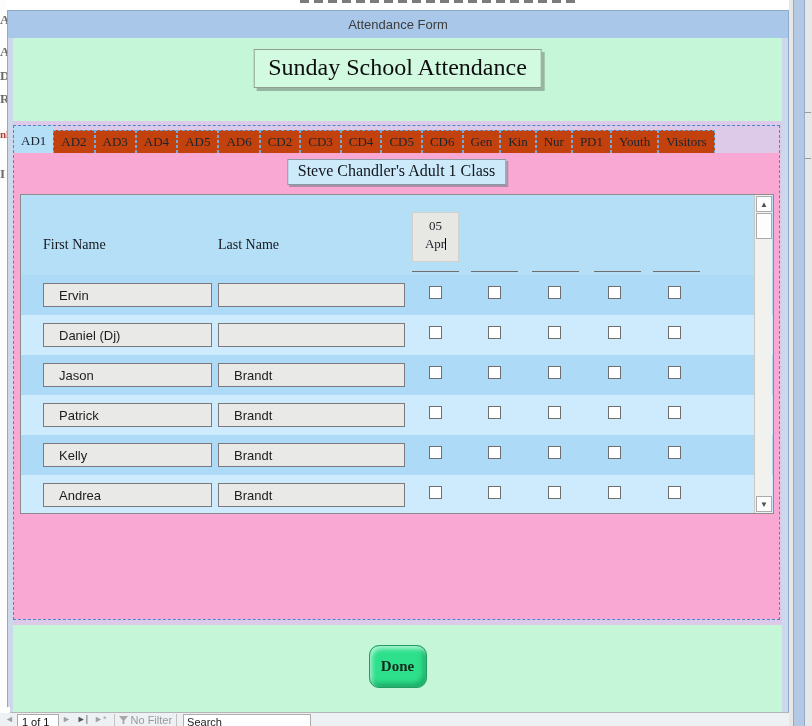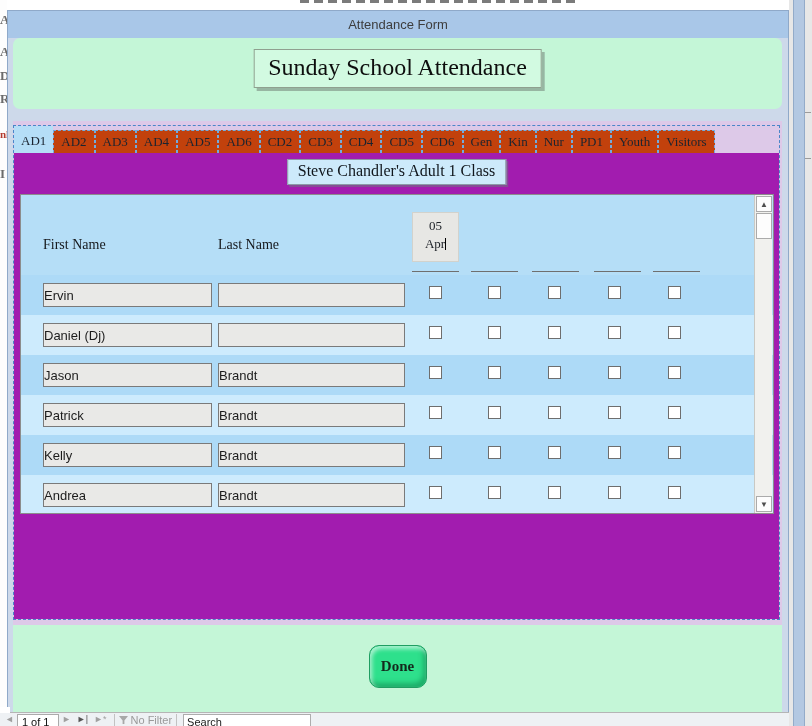--- a/index.html
+++ b/index.html
@@ -20,38 +20,38 @@
 
   
   .dialog { position:absolute; left:7px; top:10px; width:782px; height:721px;
             background:#cdd9ea; border:1px solid #8fa9c9; }
   .titlebar { position:absolute; left:0; top:0; right:0; height:27px; background:#a9c7e8;
               display:flex; align-items:center; justify-content:center;
               color:#3d3d3d; font-size:13px; }
   .dlg-content { position:absolute; left:5px; right:6px; top:27px; bottom:0; }
 
   
-  .form-header { position:absolute; left:0; right:0; top:0; height:71px; background:#c4f6d7;border-radius:7px; }
+  .form-header { position:absolute; left:0; right:0; top:0; height:83px; background:#c4f6d7; }
   .main-title-box { position:absolute; left:50%; top:11px; transform:translateX(-50%);
                     background:#d2fae1; border:1px solid #8fa08f;
                     box-shadow:3px 3px 0 rgba(105,118,110,.5);
                     padding:4px 14px 6px; font:400 24px "Liberation Serif", serif; color:#0d0d0d;
                     white-space:nowrap; }
 
   
   .form-main { position:absolute; left:0; right:0; top:83px; height:504px; background:#ddc9e8; }
 
   .tabctl { position:absolute; left:0; top:4px; width:767px; height:495px;
             border:1px dashed #4a86c8; background:transparent; }
   .tabstrip { position:absolute; left:0; top:0; right:0; height:27px; display:flex; align-items:flex-end; }
   .tab { font:400 13px "Liberation Serif", serif; color:#1b2430; padding:3px 7px 3px;
          background:#c2410c; border:1px dashed #74abdd; border-bottom:none; height:23px;
          white-space:nowrap; cursor:default; }
   .tab.active { background:#b5def7; border:none; height:27px; padding-top:7px; }
-  .tabbody { position:absolute; left:0; right:0; top:27px; bottom:0; background:#a21caf; }
+  .tabbody { position:absolute; left:0; right:0; top:27px; bottom:0; background:#f9a8d4; }
 
   .class-title-box { position:absolute; left:50%; top:6px; transform:translateX(-50%);
                      background:#cdeafb; border:1px solid #8b99a6; box-shadow:2px 2px 0 rgba(110,120,130,.55);
                      padding:2px 10px 4px; font:400 16px "Liberation Serif", serif; color:#10161c;
                      white-space:nowrap; }
 
   
   .subform { position:absolute; left:6px; top:41px; width:754px; height:320px;
              border:1px solid #8c8c8c; background:#b5def7; overflow:hidden; }
   .sf-header { position:absolute; left:0; top:0; width:100%; height:80px; }
@@ -62,21 +62,21 @@
               font:400 13px "Liberation Serif", serif; color:#20242a; white-space:pre-line;
               padding-top:4px; line-height:18px; }
   .caret { display:inline-block; width:1px; height:12px; background:#000; vertical-align:-2px; }
   .date-underline { position:absolute; top:76px; height:1px; width:47px; background:#6f6f6f; }
   .du0{left:391px;} .du1{left:450px;} .du2{left:511px;} .du3{left:573px;} .du4{left:632px;}
 
   .sf-row { position:absolute; left:0; width:100%; height:40px; }
   .sf-row.dark { background:#addaf7; } .sf-row.light { background:#cdebfd; }
   .r0{top:80px;} .r1{top:120px;} .r2{top:160px;} .r3{top:200px;} .r4{top:240px;} .r5{top:280px;}
   .name-input { position:absolute; top:8px; height:24px; background:#e9e9e7; border:1px solid #7a7a7a;
-                font:400 13px "Liberation Sans", sans-serif; color:#1c1c1c; padding:0 0; }
+                font:400 13px "Liberation Sans", sans-serif; color:#1c1c1c; padding:0 15px; }
   .fn { left:22px; width:169px; } .ln { left:197px; width:187px; }
   .cb { position:absolute; top:11px; width:13px; height:13px; background:#ffffff;
         border:1px solid #6e6e6e; }
   .c0{left:408px;} .c1{left:467px;} .c2{left:527px;} .c3{left:587px;} .c4{left:647px;}
 
   
   .sf-scroll { position:absolute; right:1px; top:0; width:18px; height:318px; background:#f1f1ee;
                border-left:1px solid #c9c9c4; }
   .sbtn { position:absolute; left:1px; width:16px; height:16px; background:#fdfdfd; border:1px solid #ababab;
           display:flex; align-items:center; justify-content:center; font-size:8px; color:#4e4e4e; }

